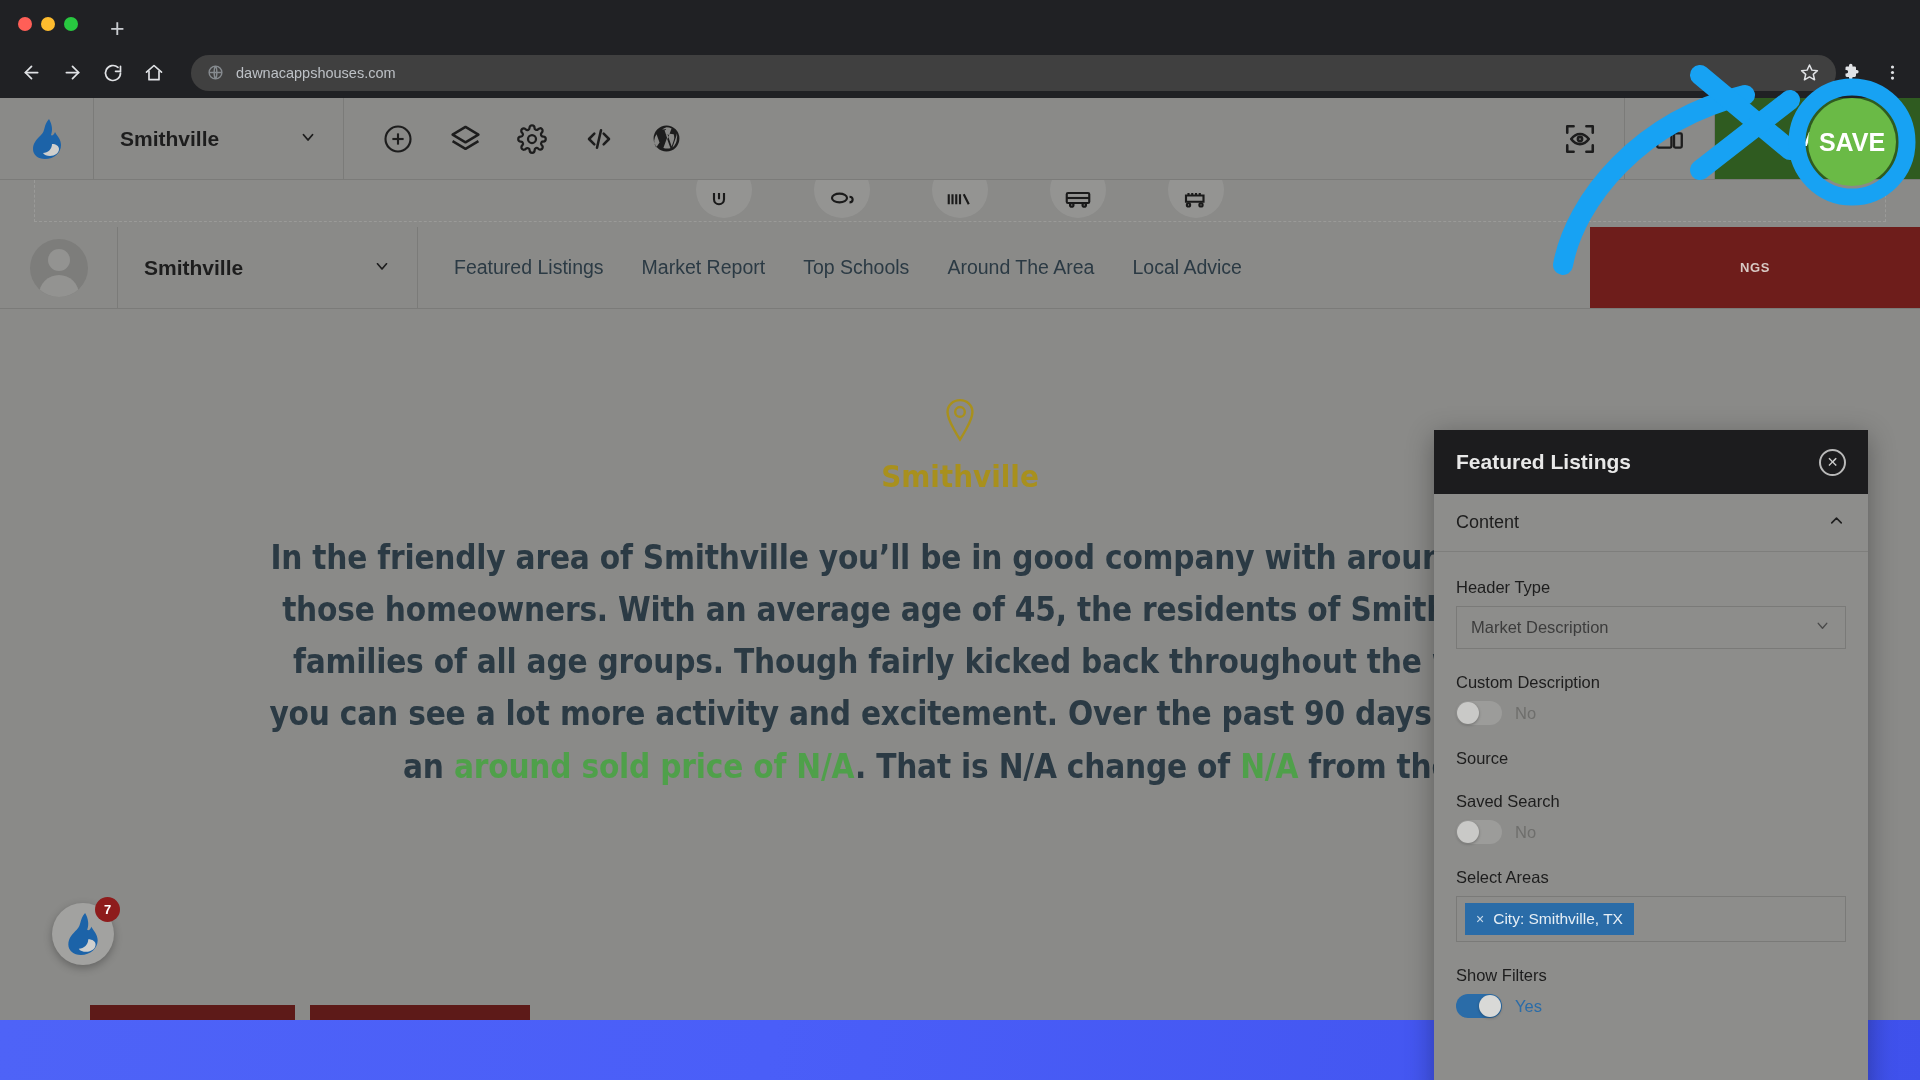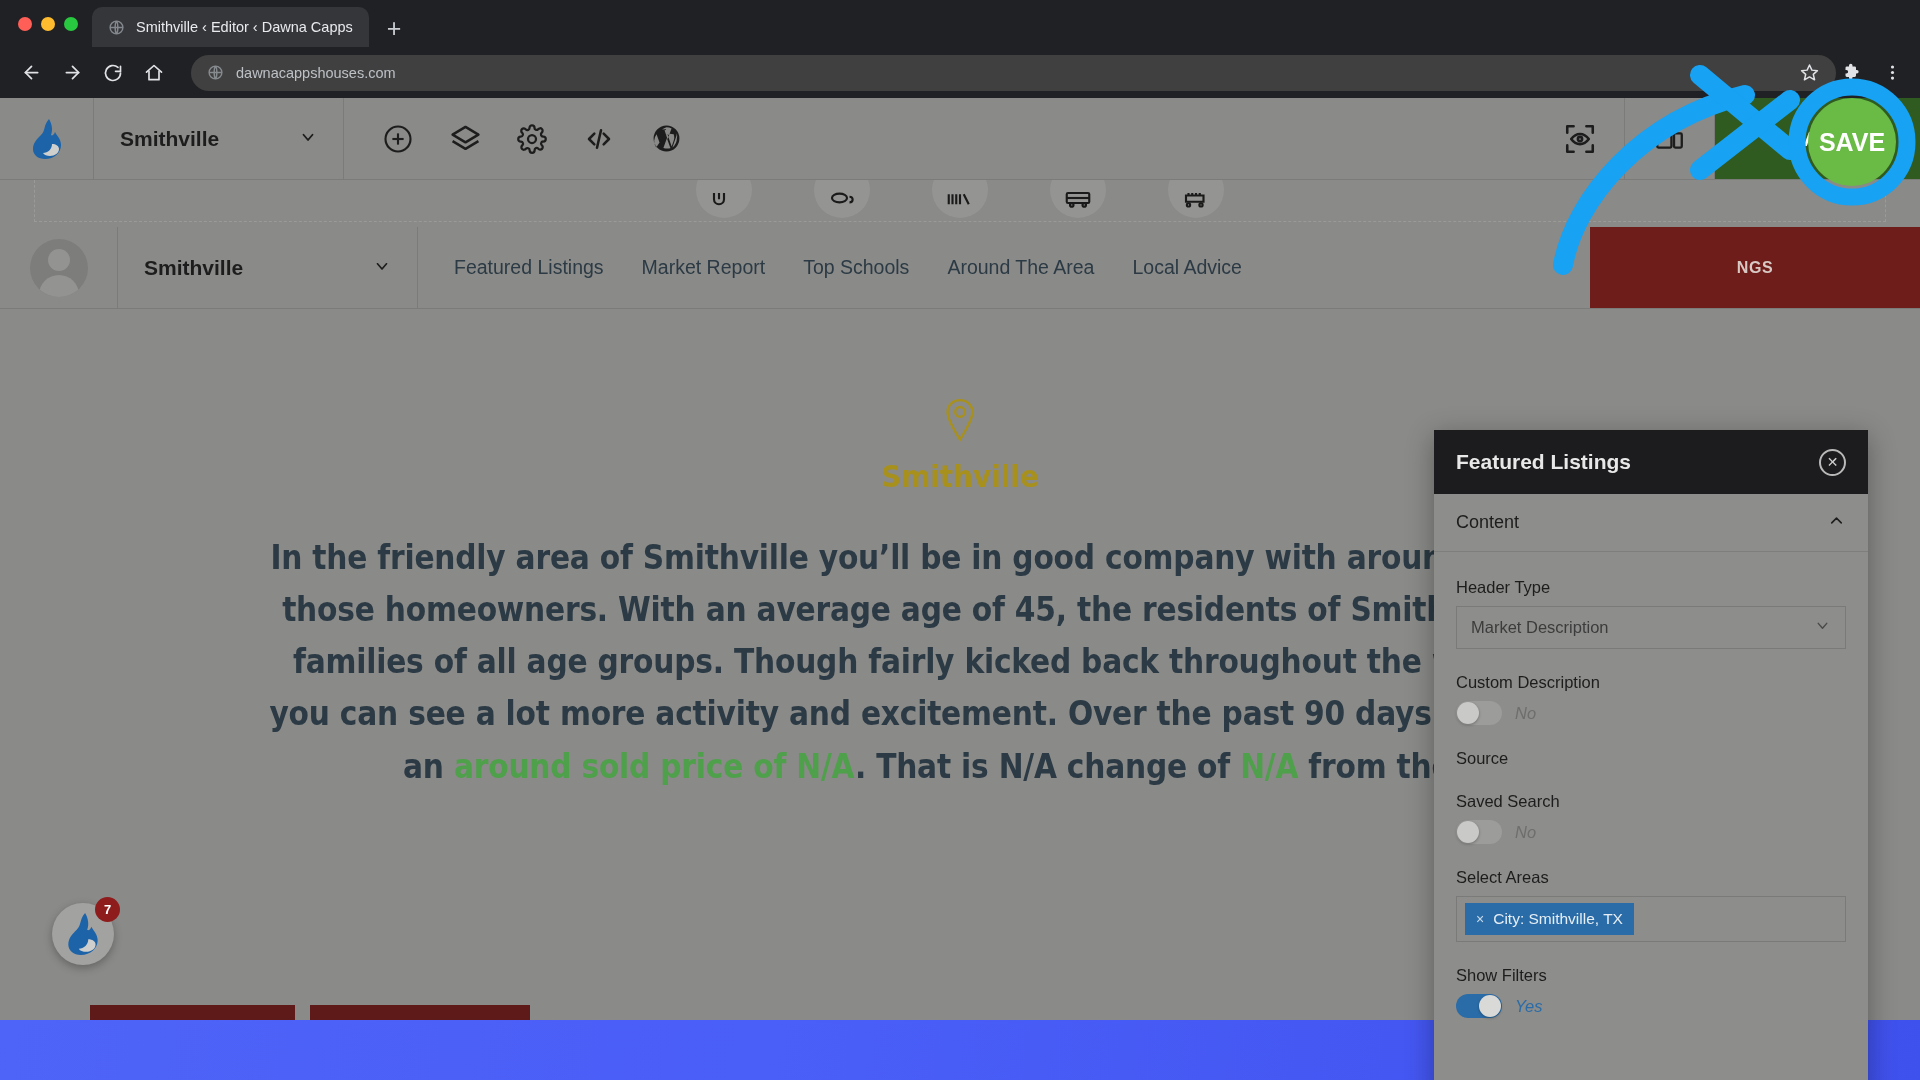--- a/index.html
+++ b/index.html
@@ -91,21 +91,21 @@
   .nav-site {
     width: 300px; height: 100%; display: flex; align-items: center; justify-content: space-between;
     padding: 0 26px; border-right: 1px solid #7b7b79;
     font-weight: bold; font-size: 21px; color: #1d1d1d; cursor: pointer;
   }
   .nav-links { display: flex; align-items: center; gap: 38px; padding-left: 36px; font-size: 19.5px; color: #2b3a44; }
   .nav-link { cursor: pointer; white-space: nowrap; }
   .nav-cta {
     position: absolute; right: 0; top: 0; height: 100%; width: 330px;
     background: #6e1d1b; color: #d8c9c4; display: flex; align-items: center; justify-content: center;
-    font-size: 16px; font-weight: bold; letter-spacing: .6px; cursor: pointer;
+    font-size: 13px; font-weight: bold; letter-spacing: .6px; cursor: pointer;
   }
 
   
   .content { position: absolute; top: 150px; left: 0; right: 0; text-align: center; }
   .pin { margin: 68px auto 0; width: 34px; height: 46px; color: #a8901d; }
   .city-title { margin-top: 14px; font-size: 31px; font-weight: bold; color: #a8901d; font-family: "DejaVu Sans Condensed","Liberation Sans", sans-serif; }
   .para {
     margin: 38px auto 0; max-width: 1730px; padding: 0 90px;
     font-size: 33px; font-weight: bold; line-height: 1.58; color: #2b3a44;
     font-family: "DejaVu Sans Condensed","Liberation Sans", sans-serif;
@@ -147,21 +147,21 @@
     height: 58px; display: flex; align-items: center; justify-content: space-between;
     padding: 0 22px; border-bottom: 1px solid #7e7e7c; font-size: 18px; color: #1d1d1d; cursor: pointer;
   }
   .insp-body { flex: 1; padding: 26px 22px 0; overflow: hidden; }
   .field { margin-bottom: 24px; }
   .field-label { font-size: 16.5px; color: #1d1d1d; margin-bottom: 9px; }
   .select {
     height: 43px; border: 1px solid #7a7a78; display: flex; align-items: center; justify-content: space-between;
     padding: 0 14px; font-size: 16.5px; color: #3c3c3c; cursor: pointer;
   }
-  .toggle-row { display: flex; align-items: center; gap: 13px; font-style: italic; }
+  .toggle-row { display: flex; align-items: center; gap: 13px; }
   .toggle { width: 46px; height: 24px; border-radius: 12px; background: #9c9c9a; position: relative; cursor: pointer; }
   .toggle .knob { position: absolute; width: 22px; height: 22px; border-radius: 50%; background: #c9c9c7; top: 1px; left: 1px; box-shadow: 0 1px 3px rgba(0,0,0,.3); }
   .toggle.on { background: #2a6ca8; }
   .toggle.on .knob { left: 23px; background: #d9d9d7; }
   .toggle-val { font-size: 16.5px; color: #6e6e6c; }
   .toggle.on + .toggle-val { color: #2a6ca8; }
   .tagbox { min-height: 46px; border: 1px solid #7a7a78; padding: 6px 8px; display: flex; flex-wrap: wrap; gap: 6px; }
   .tag { background: #2a6ca8; color: #e6eef5; font-size: 15.5px; padding: 5px 11px; display: flex; align-items: center; gap: 9px; }
   .tag-x { font-size: 14px; opacity: .85; cursor: pointer; }
 
@@ -170,29 +170,20 @@
 </style>
 </head>
 <body>
 
 <div class="browser-chrome">
   <div class="tabstrip">
     <div class="traffic">
       <span class="dot red"></span>
       <span class="dot yellow"></span>
       <span class="dot green"></span>
-    </div>
-    <div class="tab">
-      <span class="tab-favicon">
-        <svg viewBox="0 0 24 24" fill="none" stroke="#9aa0a6" stroke-width="2">
-            <circle cx="12" cy="12" r="9"></circle>
-            <path d="M3 12h18M12 3c2.5 3 2.5 15 0 18M12 3c-2.5 3-2.5 15 0 18"></path>
-          </svg>
-      </span>
-      <span class="tab-title">Smithville ‹ Editor ‹ Dawna Capps</span>
     </div>
     <div class="newtab">+</div>
   </div>
   <div class="urlbar-row">
     <div class="nav-btn">
       <svg width="21" height="21" viewBox="0 0 24 24" fill="none" stroke="currentColor" stroke-width="2" stroke-linecap="round" stroke-linejoin="round">
           <line x1="19" y1="12" x2="5" y2="12"></line>
           <polyline points="12 19 5 12 12 5"></polyline>
         </svg>
     </div>

